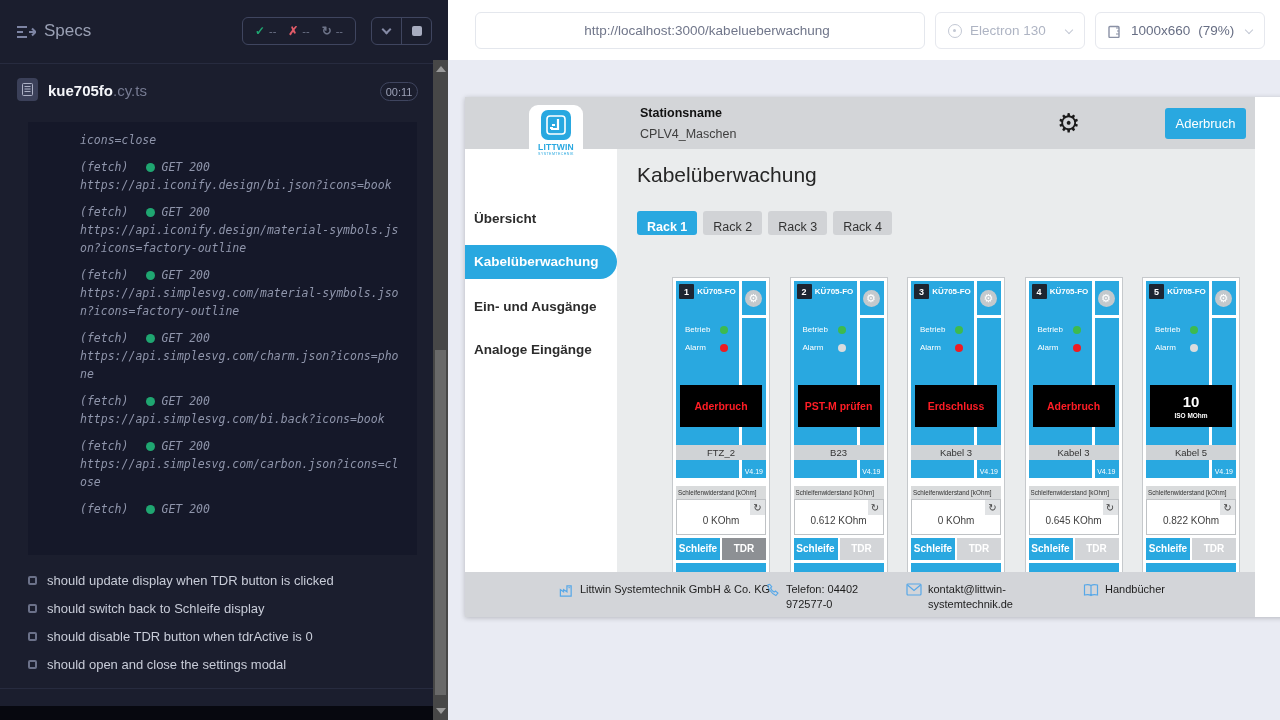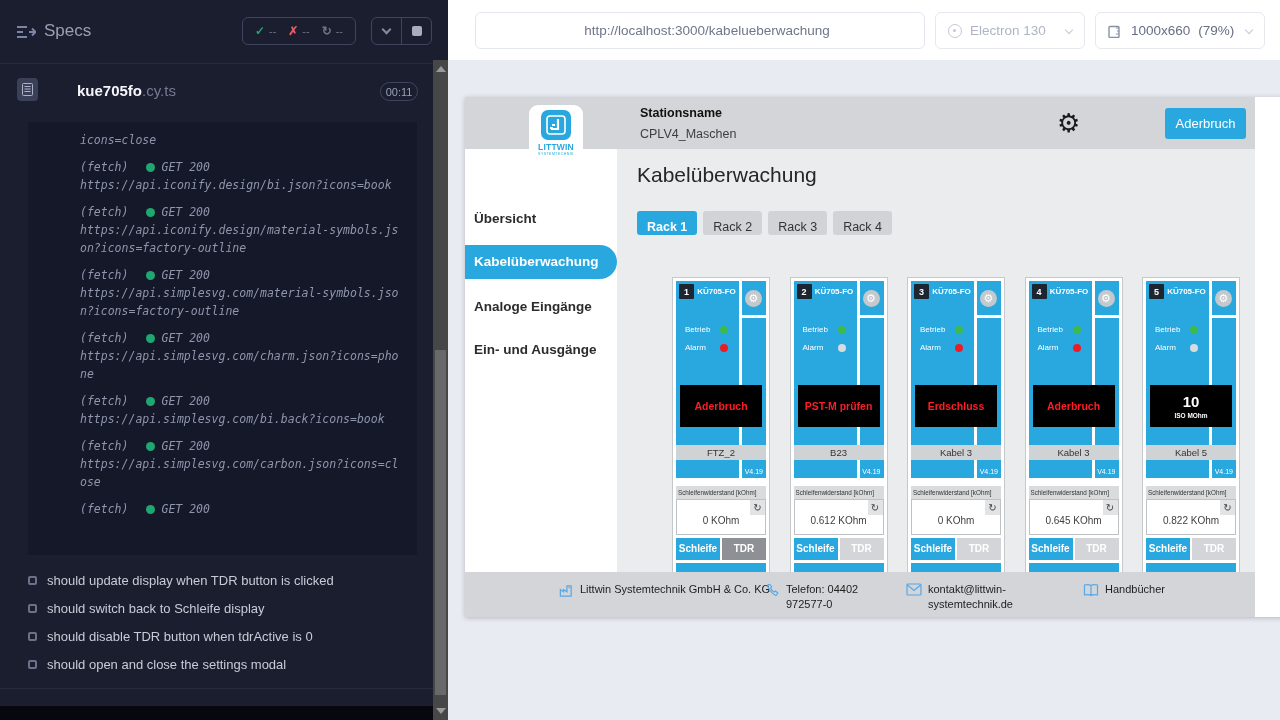--- a/index.html
+++ b/index.html
@@ -17,21 +17,21 @@
   .ic-pass { color:#1fa671; } .ic-fail { color:#e15b68; } .ic-run { color:#6e7489; }
   .ctrl-box { position:absolute; left:371px; top:17px; width:61px; height:28px; border:1px solid #3f455f; border-radius:6px; display:flex; }
   .ctrl-half { flex:1; display:flex; align-items:center; justify-content:center; cursor:pointer; }
   .ctrl-half + .ctrl-half { border-left:1px solid #3f455f; }
   .chev { width:7px; height:7px; border-right:2px solid #848aa5; border-bottom:2px solid #848aa5; transform:rotate(45deg); margin-top:-3px; }
   .stop-sq { width:10px; height:10px; background:#a7acbf; border-radius:2px; }
 
   .spec-row { position:relative; height:56px; }
   .spec-file-icon { position:absolute; left:17px; top:14px; width:21px; height:23px; background:#3b4059; border-radius:4px;
                     display:flex; align-items:center; justify-content:center; }
-  .spec-name { position:absolute; left:48px; top:18px; font-size:15px; font-weight:bold; color:#f5f6fa;margin-left:29px; }
+  .spec-name { position:absolute; left:48px; top:18px; font-size:15px; font-weight:bold; color:#f5f6fa; }
   .spec-ext { font-weight:normal; color:#767b92; }
   .spec-duration { position:absolute; left:380px; top:18px; width:38px; height:19px; border:1px solid #3f455f; border-radius:10px;
                    font-size:11px; color:#9ba0b5; display:flex; align-items:center; justify-content:center; }
 
   .log-block { position:absolute; left:28px; top:122px; width:389px; height:433px; background:#151829;
                padding:9px 12px 8px 52px; overflow:hidden;
                font-family:"DejaVu Sans Mono",monospace; font-style:italic; font-size:11.5px; line-height:18px; color:#8f95ab; }
   .log-entry { margin-bottom:9px; cursor:pointer; }
   .log-fetch-line { display:flex; align-items:center; gap:6px; }
   .log-fetch { letter-spacing:0; }
@@ -318,23 +318,23 @@
     <div class="logo-line2">SYSTEMTECHNIK</div>
   </div>
 
   <div class="app-body">
     <div class="sidebar">
 
         <div class="nav-item"><span>Übersicht</span></div>
 
         <div class="nav-item active"><span>Kabelüberwachung</span></div>
 
+        <div class="nav-item"><span>Ein- und Ausgänge</span></div>
+
         <div class="nav-item"><span>Analoge Eingänge</span></div>
-
-        <div class="nav-item"><span>Ein- und Ausgänge</span></div>
 
     </div>
 
     <div class="content">
       <div class="page-title">Kabelüberwachung</div>
       <div class="rack-tabs">
 
           <div class="rack-tab active">Rack 1</div>
 
           <div class="rack-tab">Rack 2</div>

